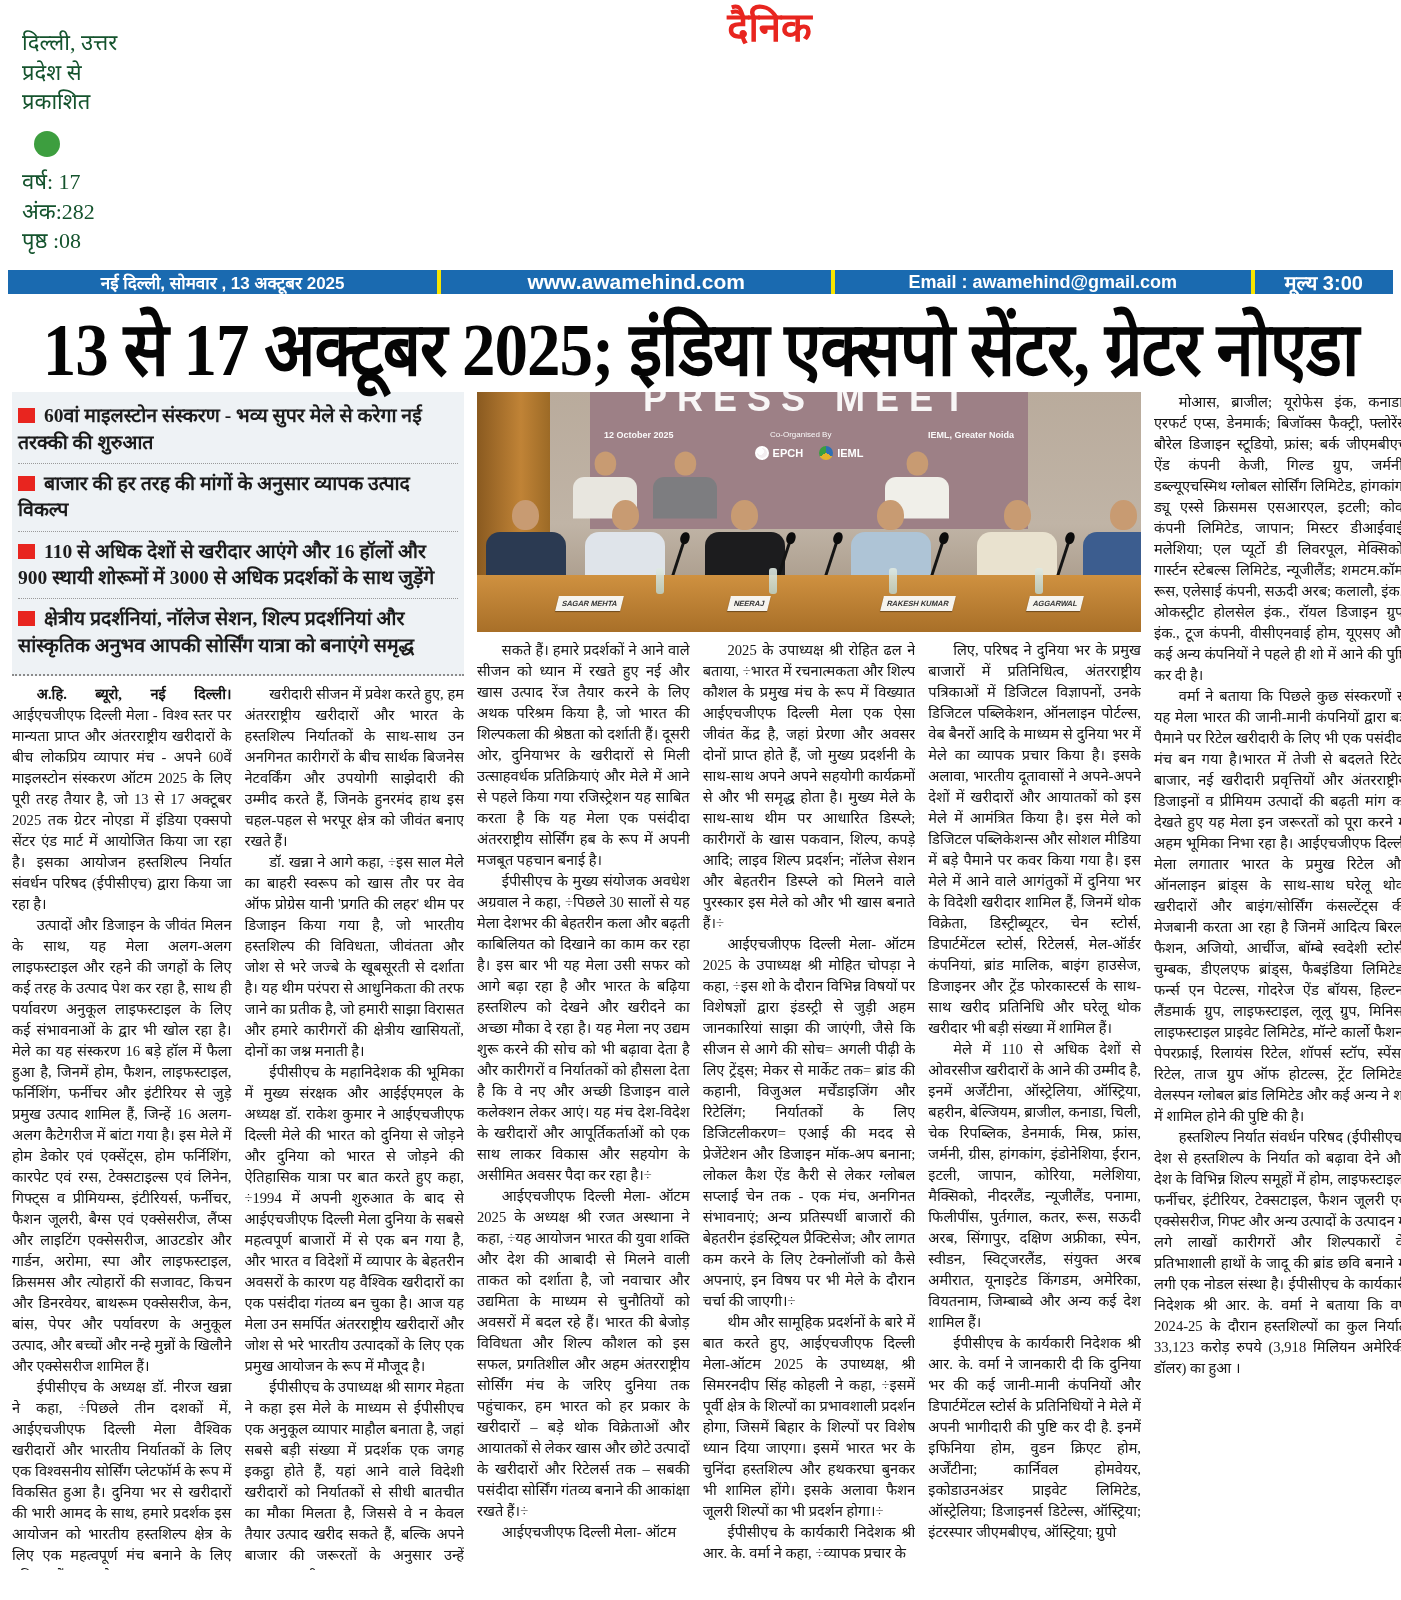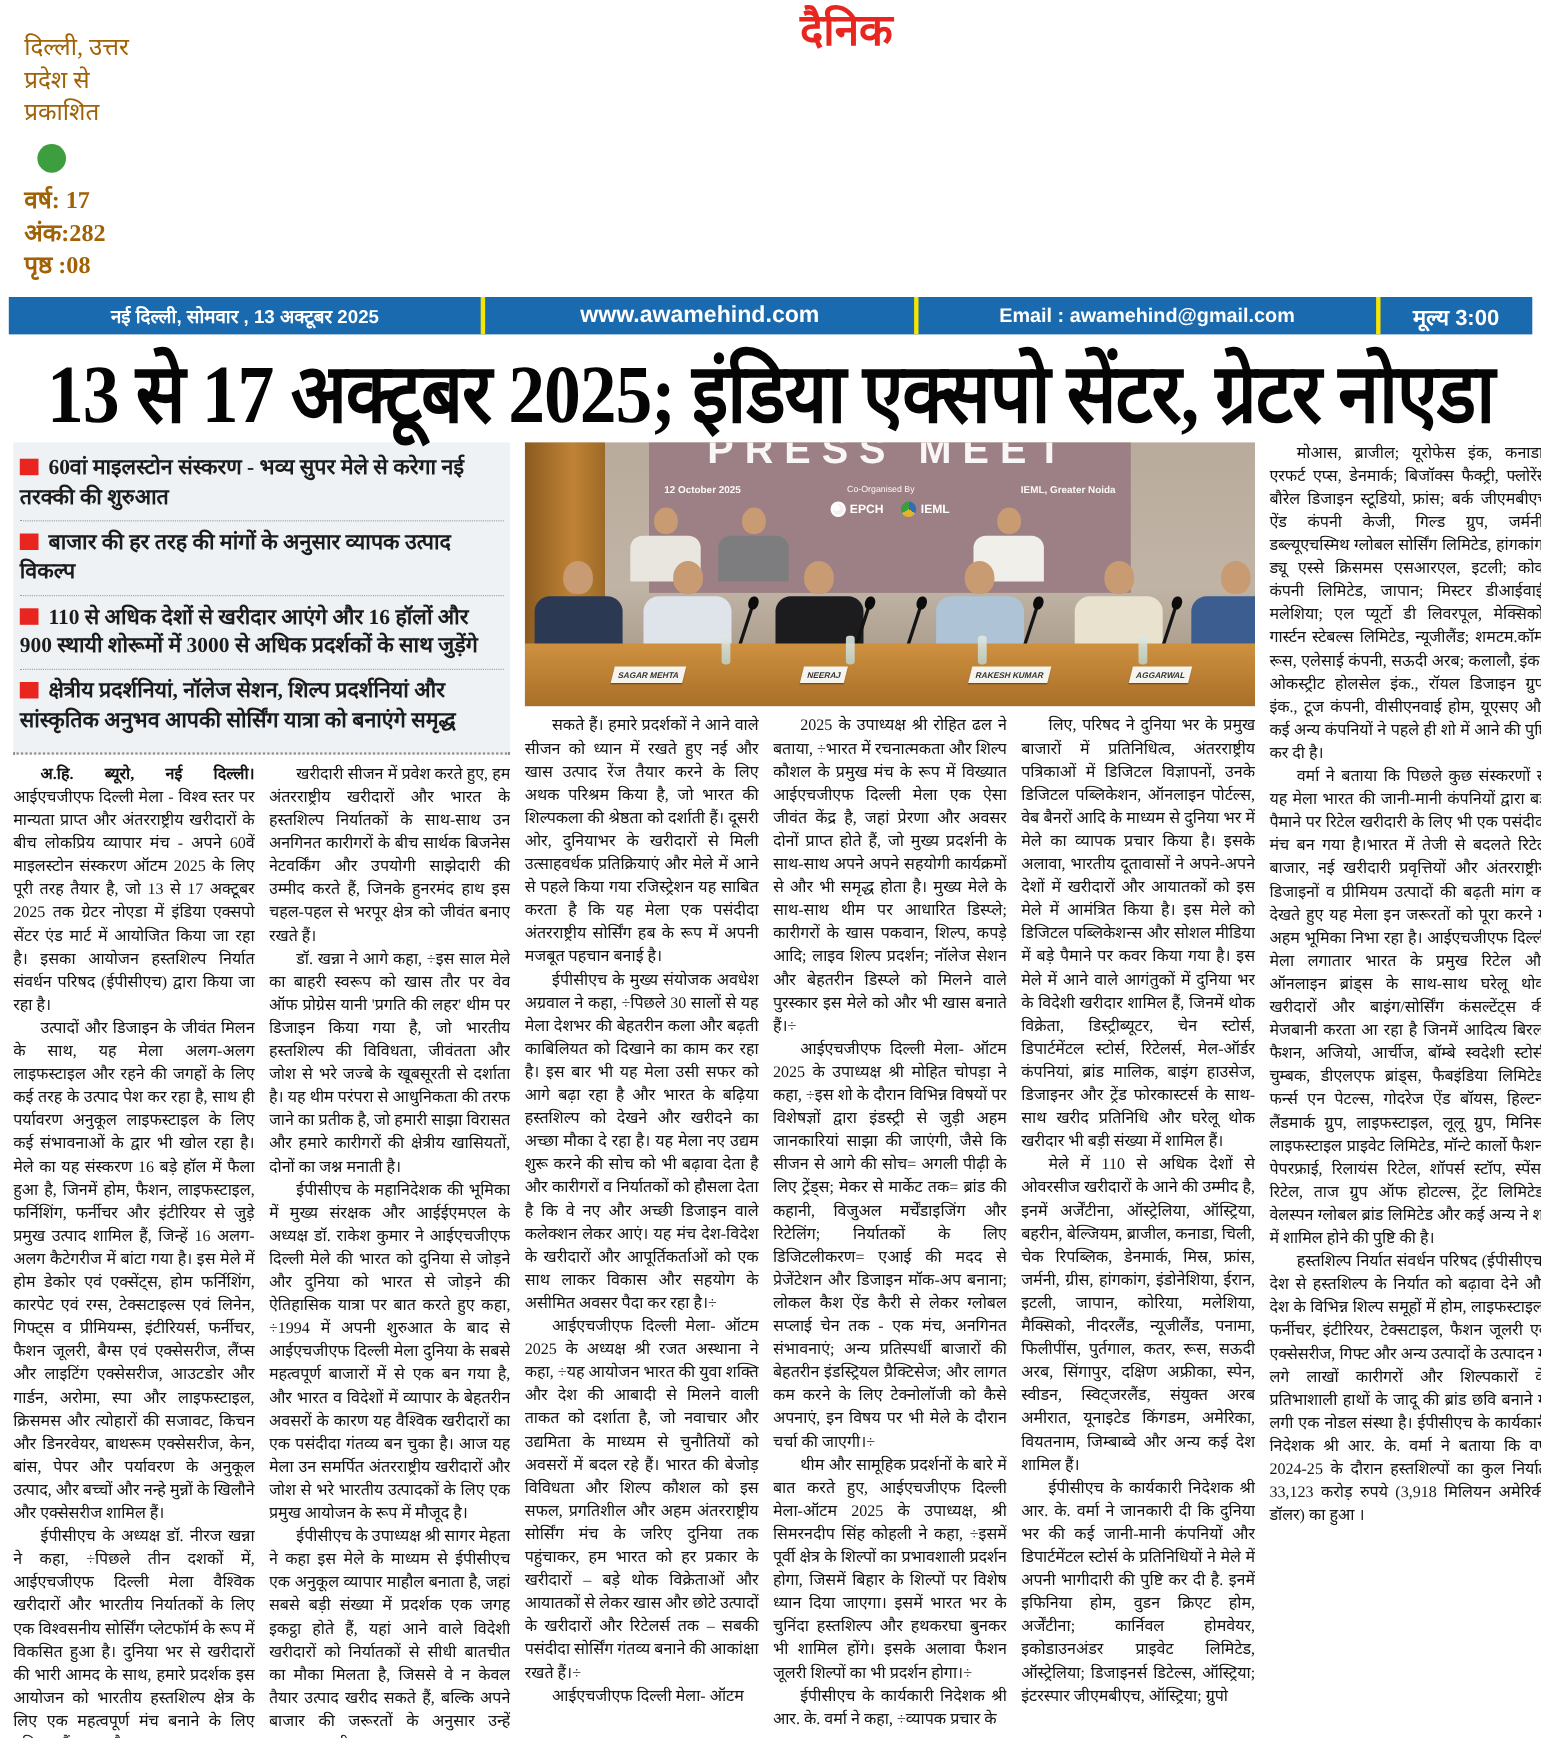--- a/index.html
+++ b/index.html
@@ -1,29 +1,29 @@
 <!DOCTYPE html>
 <html lang="hi"><head>
 <meta charset="utf-8">
 <style>
   html,body{margin:0;padding:0;background:#ffffff;}
   .page{position:relative;width:1401px;height:1600px;background:#fff;overflow:hidden;
         font-family:"Liberation Serif","DejaVu Serif",serif;color:#111;}
   
   .header{display:flex;height:268px;padding:6px 10px 0 22px;box-sizing:border-box;}
-  .pubinfo{width:180px;padding-top:22px;font-size:22px;line-height:1.35;color:#a16207;}
-  .pubinfo .bold{font-weight:bold;}
+  .pubinfo{width:180px;padding-top:22px;font-size:22px;line-height:1.35;color:#14532d;}
+  .pubinfo .bold{font-weight:normal;}
   .green-dot{width:26px;height:26px;border-radius:50%;background:#3d9e3f;margin:14px 0 10px 12px;}
   .mast{flex:1;position:relative;text-align:center;}
   .daily{color:#e8251f;font-weight:bold;font-size:40px;line-height:1;margin:2px 0 0 0;
          transform:translateX(-32%);display:inline-block;}
   .title{font-weight:900;font-size:148px;line-height:1.04;letter-spacing:-4px;color:#050505;
          white-space:nowrap;margin-top:-8px;}
   
-  .infobar{display:flex;height:34px;background:#1a6ab0;color:#fff;font-weight:bold;
+  .infobar{display:flex;height:24px;background:#1a6ab0;color:#fff;font-weight:bold;
            align-items:center;margin:2px 8px 0 8px;}
   .infobar .seg{display:flex;align-items:center;justify-content:center;height:100%;
                 font-size:19px;box-sizing:border-box;padding:0 6px;
                 font-family:"Liberation Sans","DejaVu Sans",sans-serif;}
   .sep{width:4px;height:100%;background:#f7e400;flex:0 0 auto;}
   .seg.date{flex:0 0 31%;font-size:17px;}
   .seg.site{flex:1 1 auto;font-size:21px;}
   .seg.email{flex:0 0 30%;font-size:18px;}
   .seg.price{flex:0 0 10%;font-size:20px;}
   

